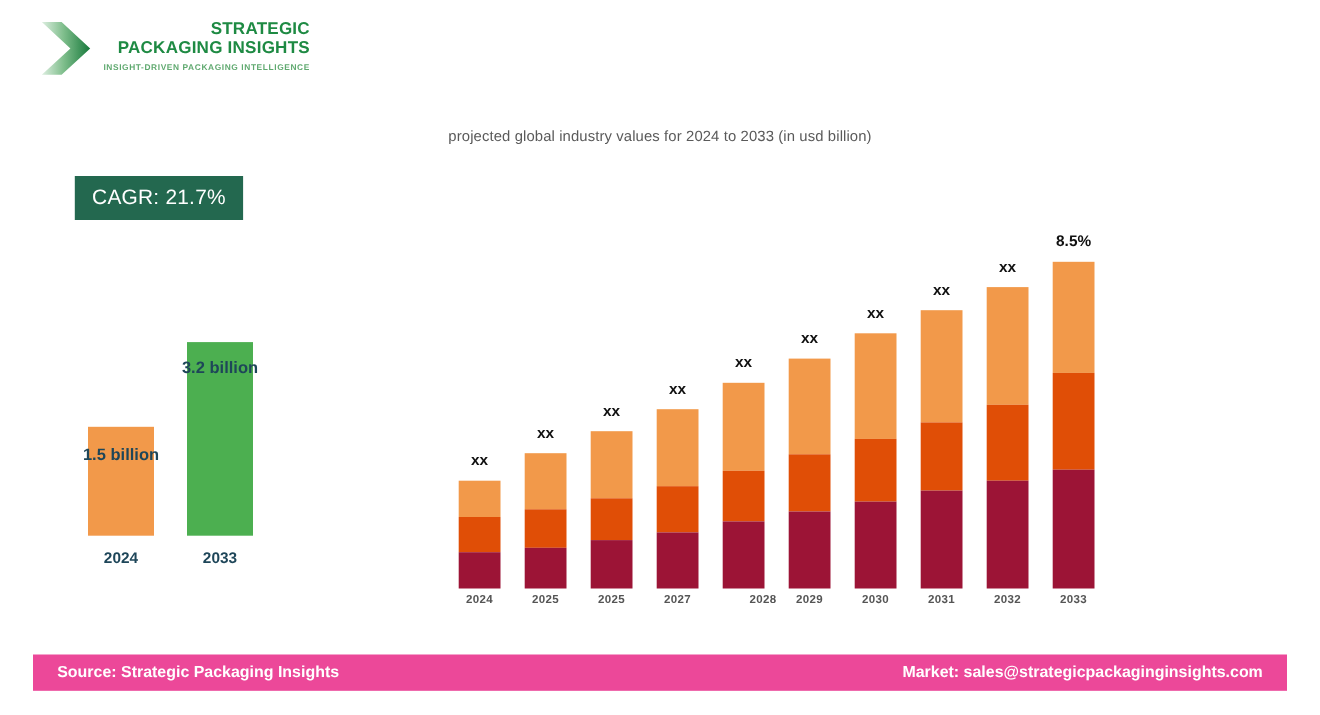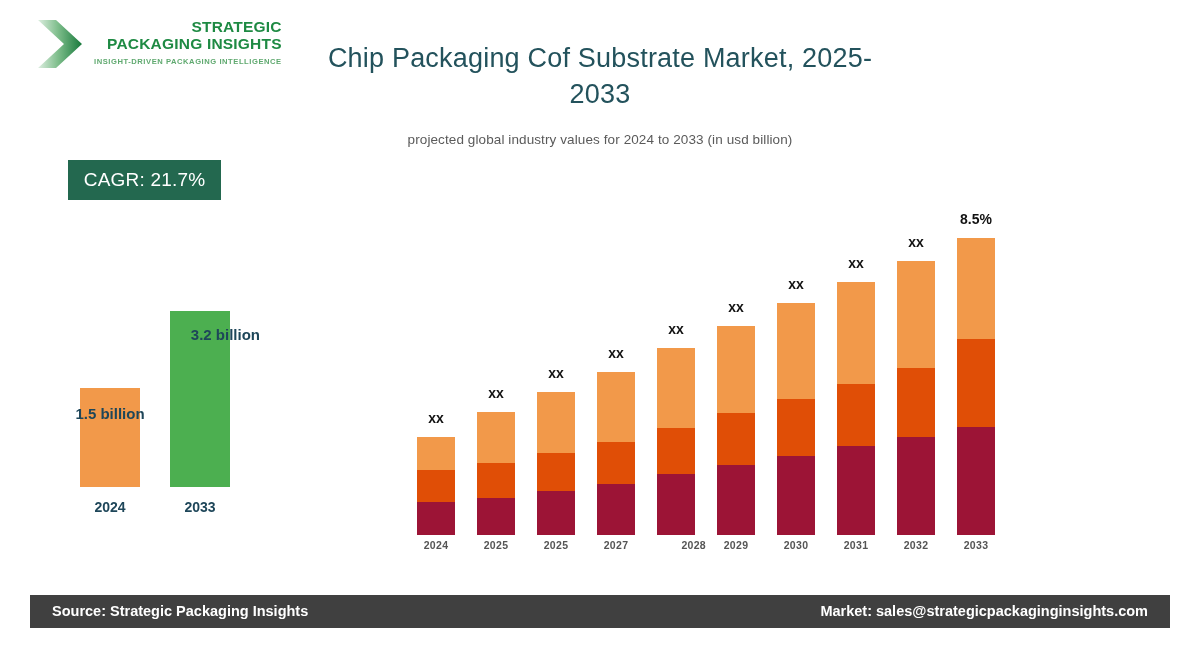--- a/index.html
+++ b/index.html
@@ -24,21 +24,21 @@
   }
 
   
   .title{
     position:absolute;left:300px;top:40px;width:600px;text-align:center;
     color:#23525C;font-size:27px;line-height:36px;font-weight:normal;
     letter-spacing:.2px;
   }
   .subtitle{
     position:absolute;left:280px;top:116px;width:640px;text-align:center;
-    color:#5A5A5A;font-size:13.5px;letter-spacing:.1px;margin-top:16px;
+    color:#5A5A5A;font-size:13.5px;letter-spacing:.1px;
   }
 
   
   .cagr{
     position:absolute;left:68px;top:160px;width:153px;height:40px;
     background:#23684F;color:#ffffff;font-size:19px;
     display:flex;align-items:center;justify-content:center;
     letter-spacing:.2px;
   }
 
@@ -63,21 +63,21 @@
     font-size:14px;font-weight:bold;
   }
   .syear{
     position:absolute;top:539px;width:60px;text-align:center;
     color:#555555;font-size:10.5px;font-weight:bold;letter-spacing:.3px;
   }
 
   
   .footer{
     position:absolute;left:30px;top:595px;width:1140px;height:33px;
-    background:#404040;color:#ffffff;
+    background:#ec4899;color:#ffffff;
   }
   .f-left{position:absolute;left:22px;top:8px;font-size:14.5px;font-weight:bold;}
   .f-right{position:absolute;right:22px;top:8px;font-size:14.5px;font-weight:bold;}
 </style>
 </head>
 <body>
 
 <div id="stage">
 
   <div class="logo">
@@ -93,32 +93,31 @@
         <path d="M4 4 L30 28 L4 52 L22 52 L48 28 L22 4 Z" fill="url(#chevgrad)"></path>
       </svg>
     </div>
     <div class="logo-text">
       <div class="logo-l1">STRATEGIC</div>
       <div class="logo-l2">PACKAGING INSIGHTS</div>
       <div class="logo-tag">INSIGHT-DRIVEN PACKAGING INTELLIGENCE</div>
     </div>
   </div>
 
-  <div class="title">Chip Packaging Cof Substrate Market, 2025-2033</div>
   <div class="subtitle">projected global industry values for 2024 to 2033 (in usd billion)</div>
 
   <div class="cagr">CAGR: 21.7%</div>
 
   <div class="mini">
     <div class="mini-bar" style="left:80px;width:60px;height:99px;background:#F2994A;"></div>
     <div class="mini-lbl" style="left:50px;top:405px;width:120px;">1.5 billion</div>
     <div class="mini-year" style="left:80px;width:60px;">2024</div>
 
     <div class="mini-bar" style="left:170px;width:60px;height:176px;background:#4CAF50;"></div>
-    <div class="mini-lbl" style="left:140px;top:326px;width:120px;text-align:right;">3.2 billion</div>
+    <div class="mini-lbl" style="left:140px;top:326px;width:120px;">3.2 billion</div>
     <div class="mini-year" style="left:170px;width:60px;">2033</div>
   </div>
 
   <div class="stack">
       <div class="sbar" style="left: 417px; top: 437px; height: 98px;">
         <div class="seg" style="top: 0px; height: 33px; background: rgb(242, 153, 74);"></div>
         <div class="seg" style="top: 33px; height: 32px; background: rgb(224, 78, 6);"></div>
         <div class="seg" style="top: 65px; height: 33px; background: rgb(156, 20, 54);"></div>
       </div>
       <div class="sval" style="left: 406px; top: 410px;">xx</div>

